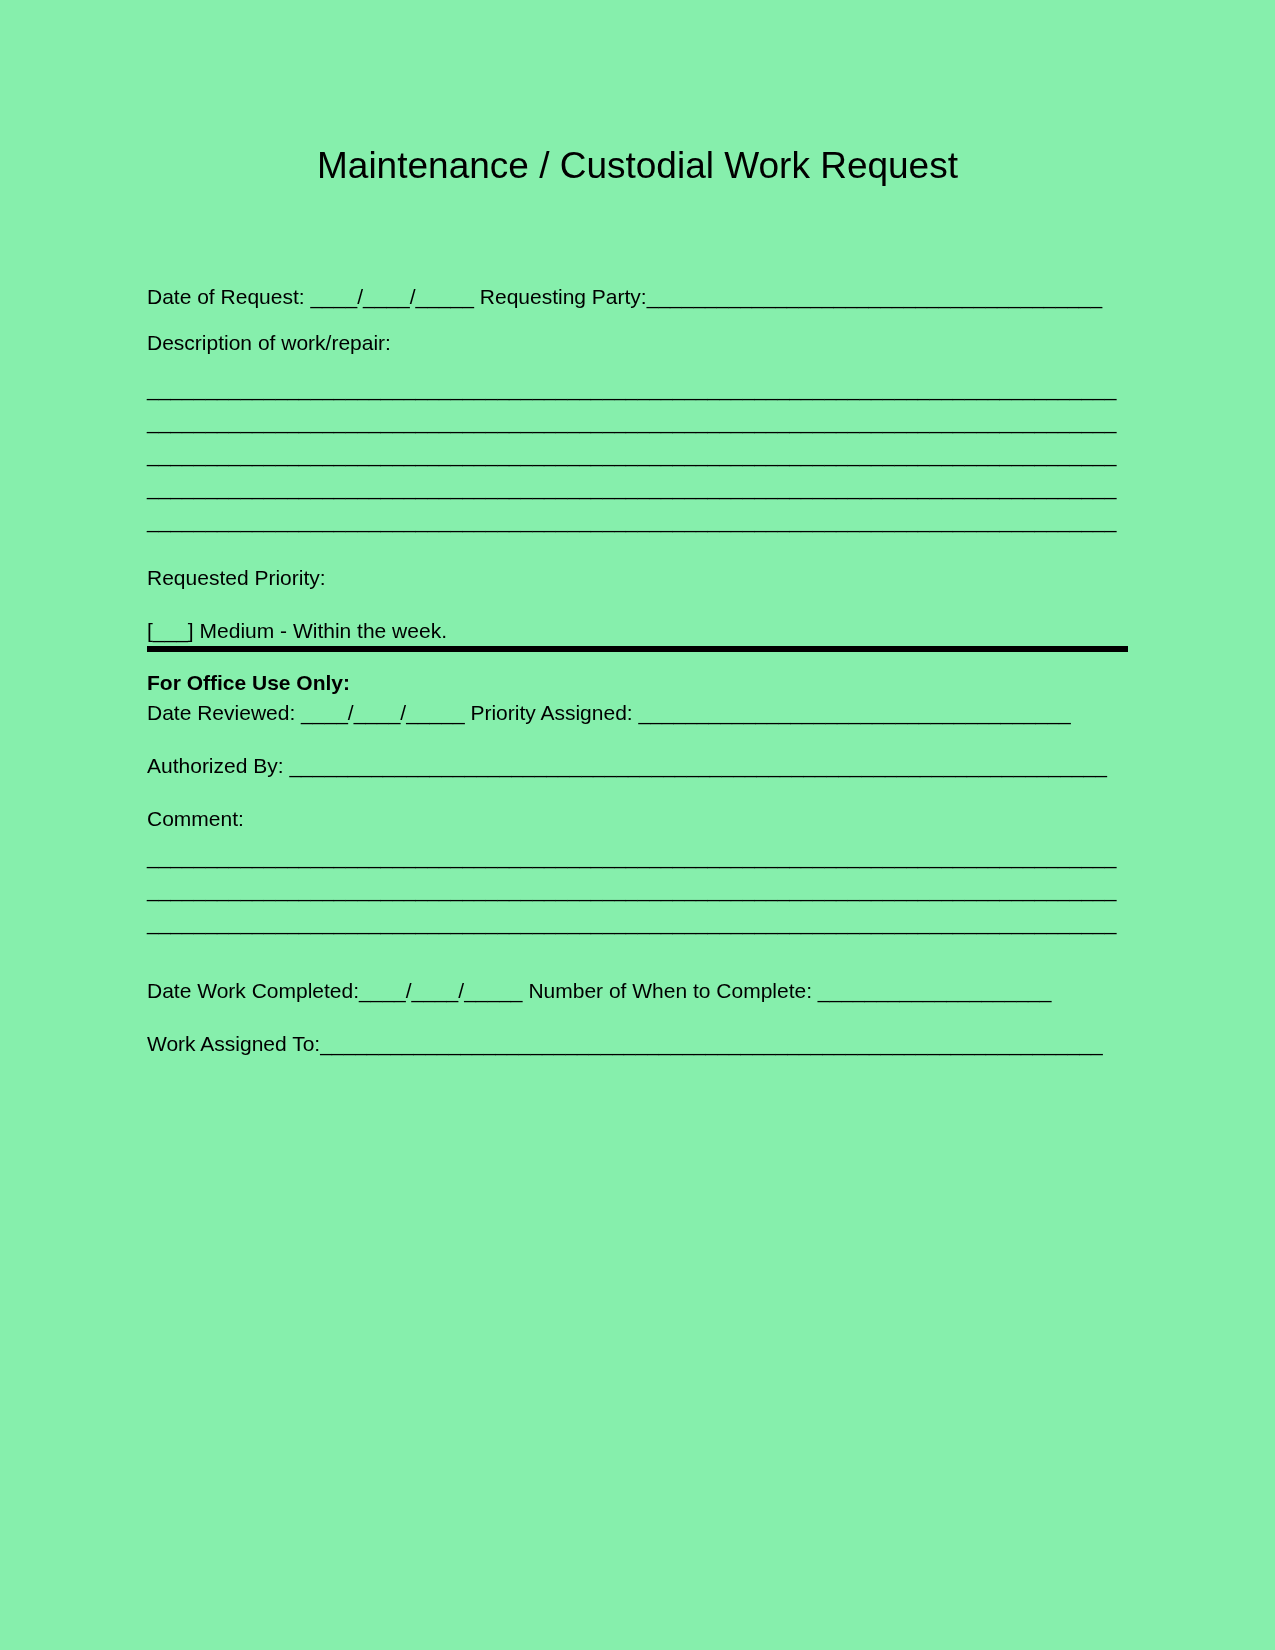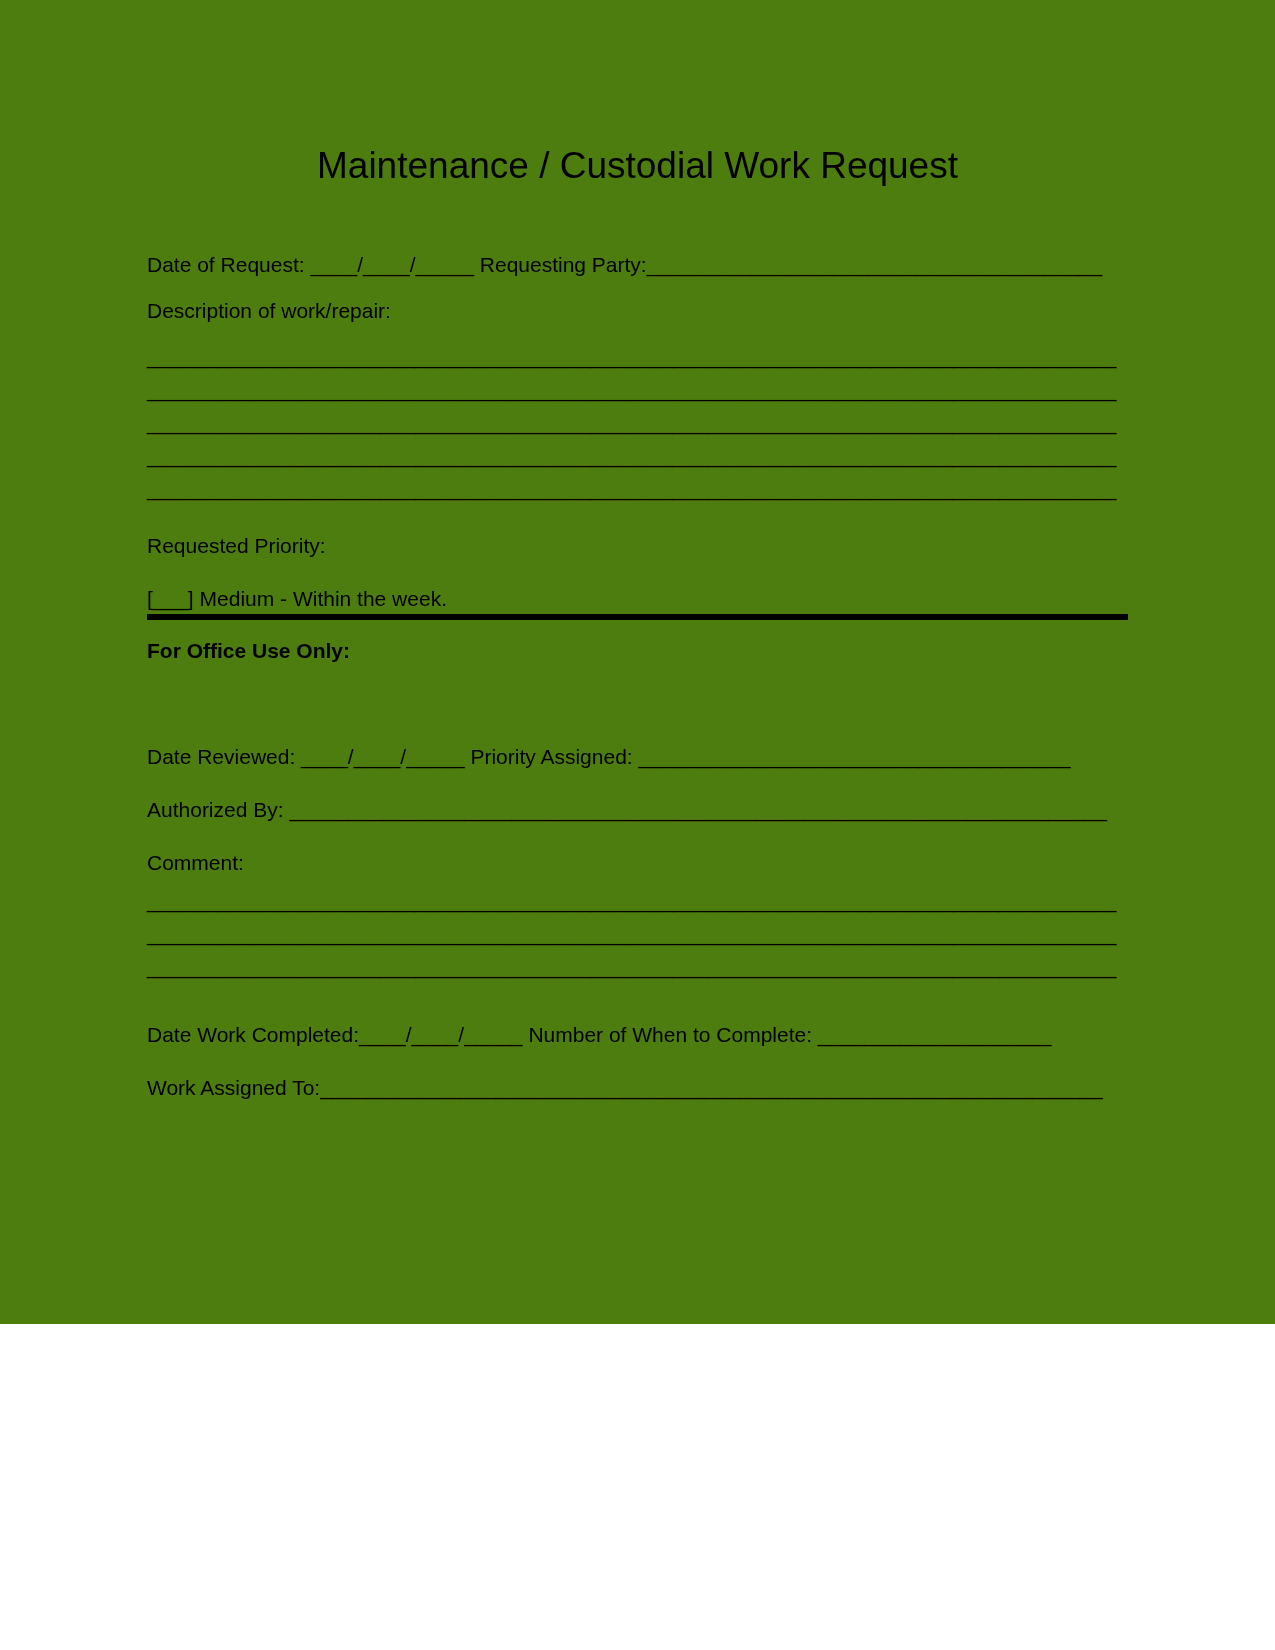--- a/index.html
+++ b/index.html
@@ -1,20 +1,20 @@
 <!DOCTYPE html>
 <html><head>
 <meta charset="utf-8">
 <style>
   * { box-sizing: border-box; }
   html, body { margin: 0; padding: 0; background: #ffffff; }
   .page {
     width: 1275px;
-    height: 1324px;
-    background: #4d7c0f;
+    height: 1650px;
+    background: #86efac;
     padding: 0 147px;
     font-family: "Liberation Sans", sans-serif;
     color: #000000;
     overflow: hidden;
   }
   .doc-title {
     font-size: 37px;
     font-weight: 400;
     line-height: 48px;
     text-align: center;
@@ -25,22 +25,22 @@
     line-height: 30px;
     margin: 0;
     white-space: nowrap;
   }
   .bold { font-weight: 700; }
   .divider {
     height: 6px;
     background: #000000;
     margin-top: 0;
   }
-  .m108 { margin-top: 60px; }
-  .m76  { margin-top: 76px; }
+  .m108 { margin-top: 92px; }
+  .m76  { }
   .m38  { margin-top: 38px; }
   .m27  { margin-top: 27px; }
   .m24  { margin-top: 24px; }
   .m23  { margin-top: 23px; }
   .m22  { margin-top: 16px; }
   .m8   { margin-top: 8px; }
   .m3   { margin-top: 3px; }
 </style>
 </head>
 <body>

